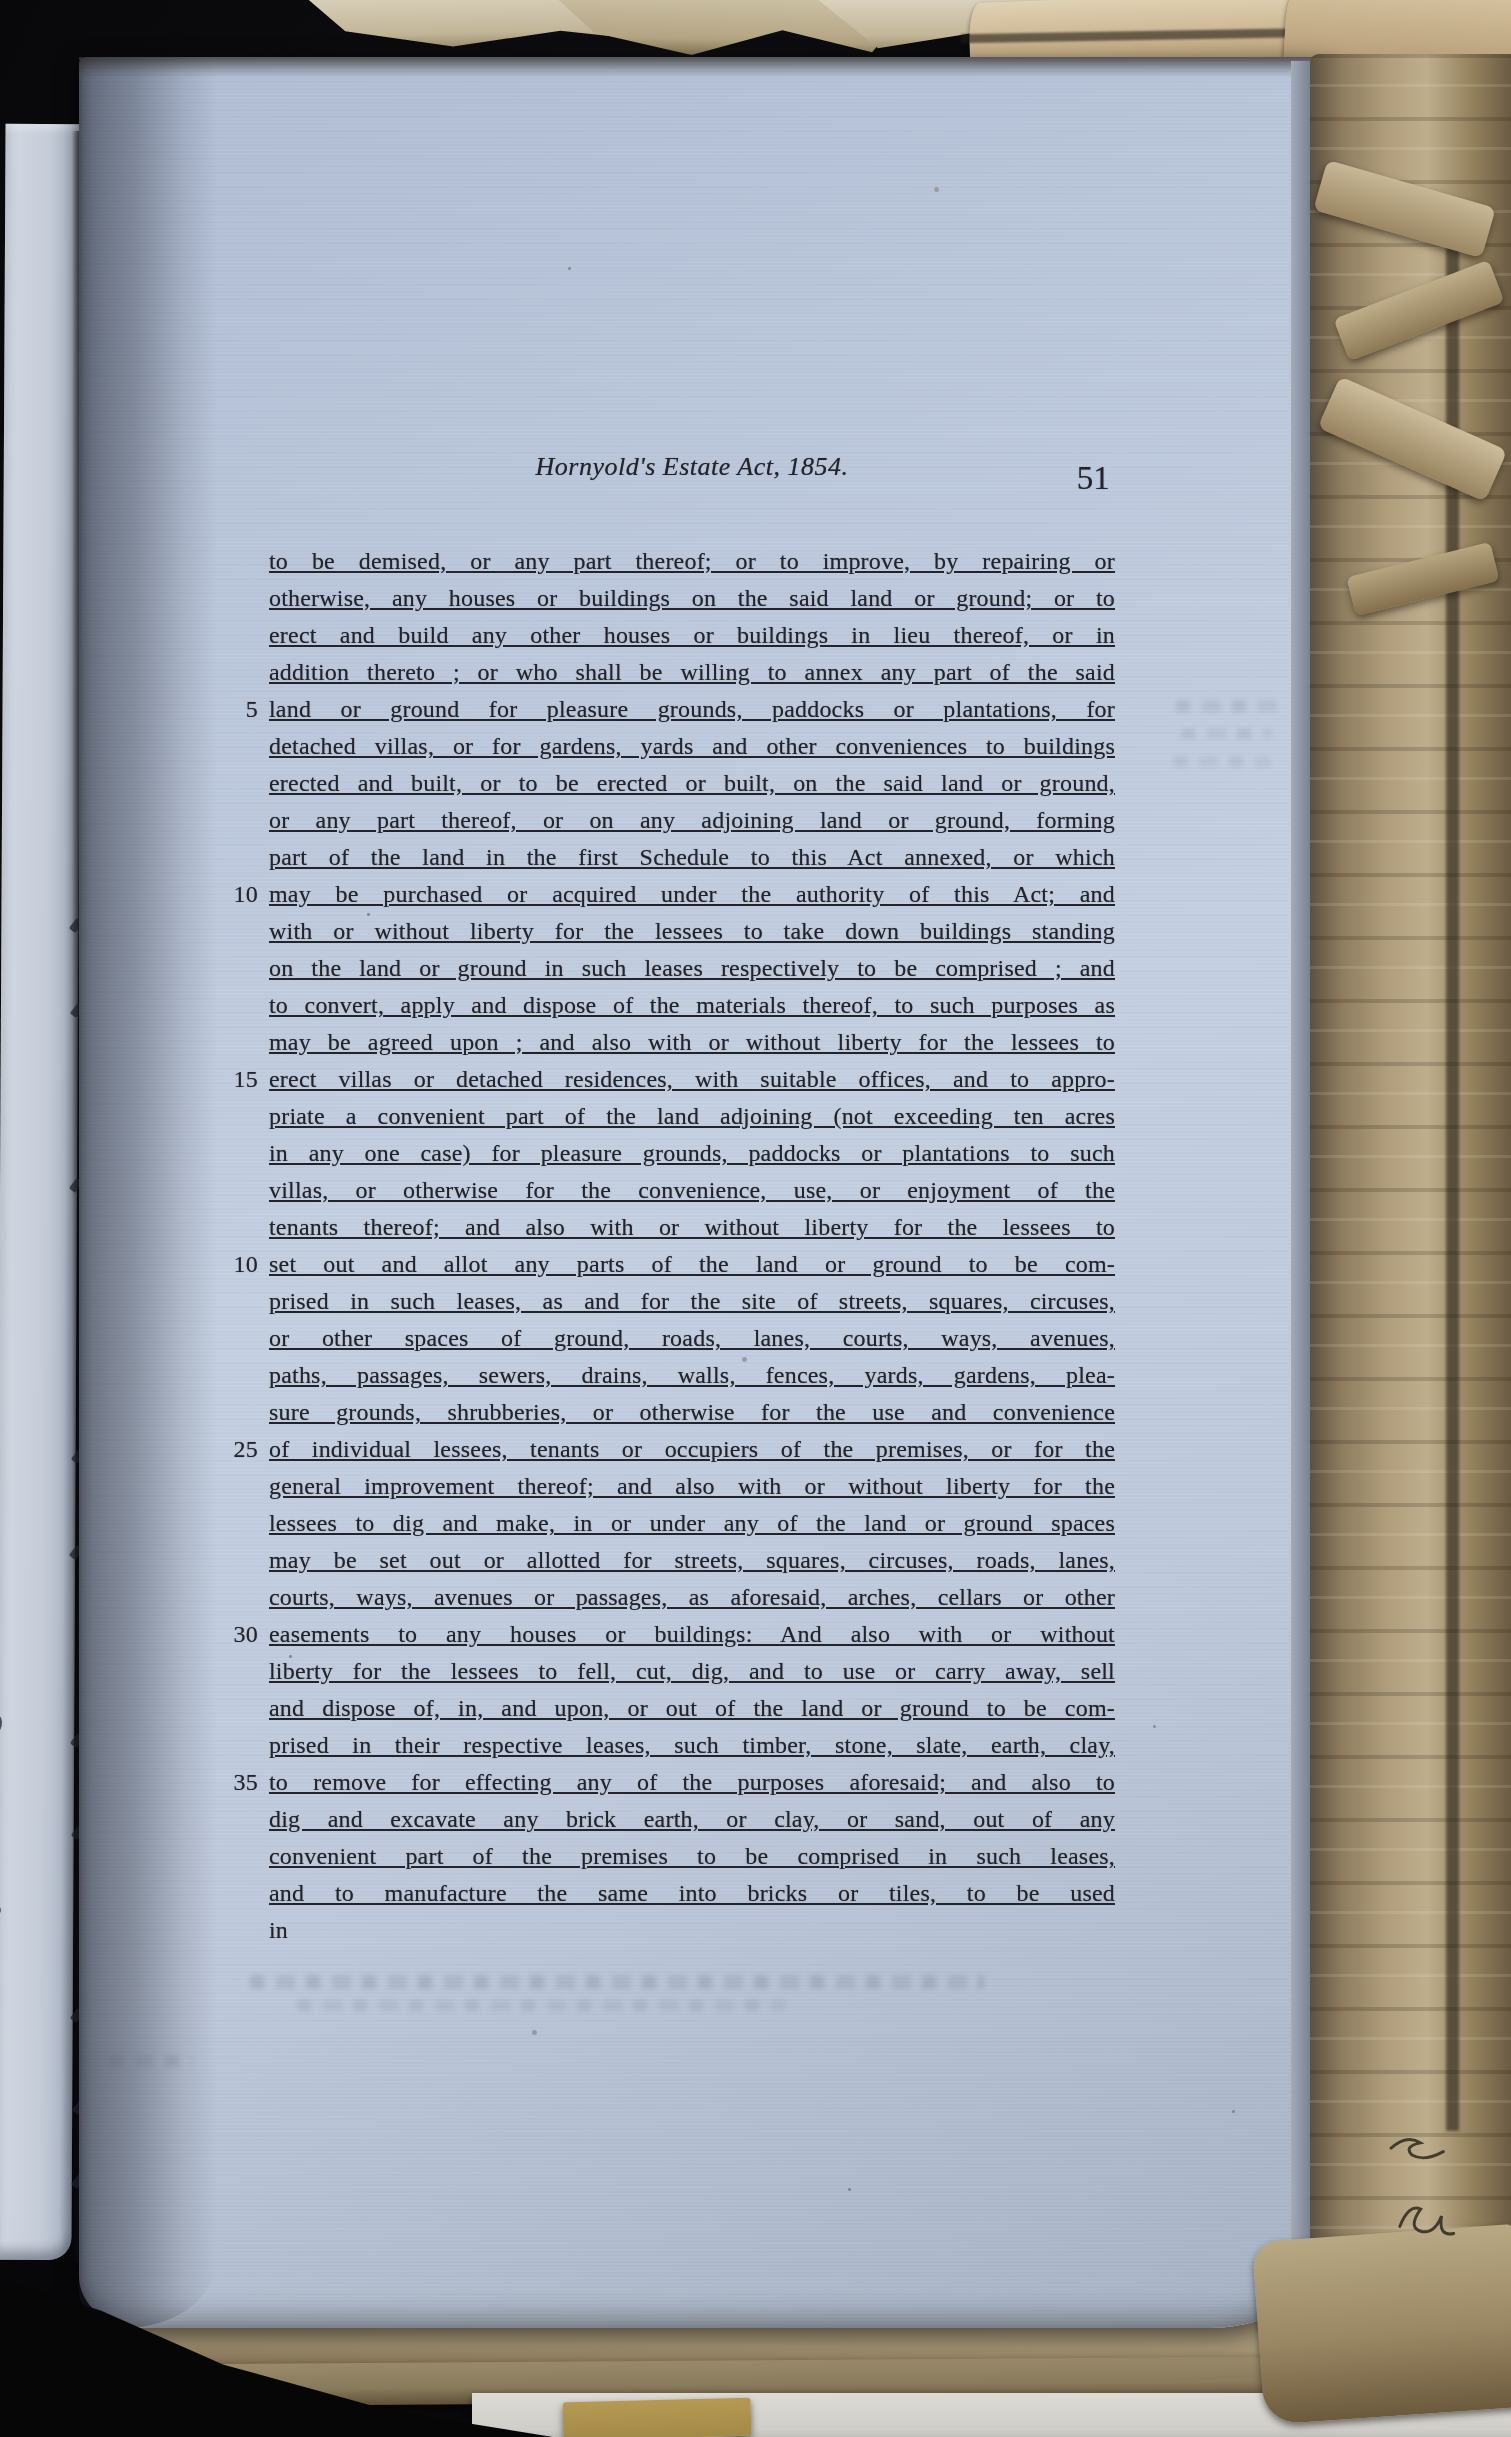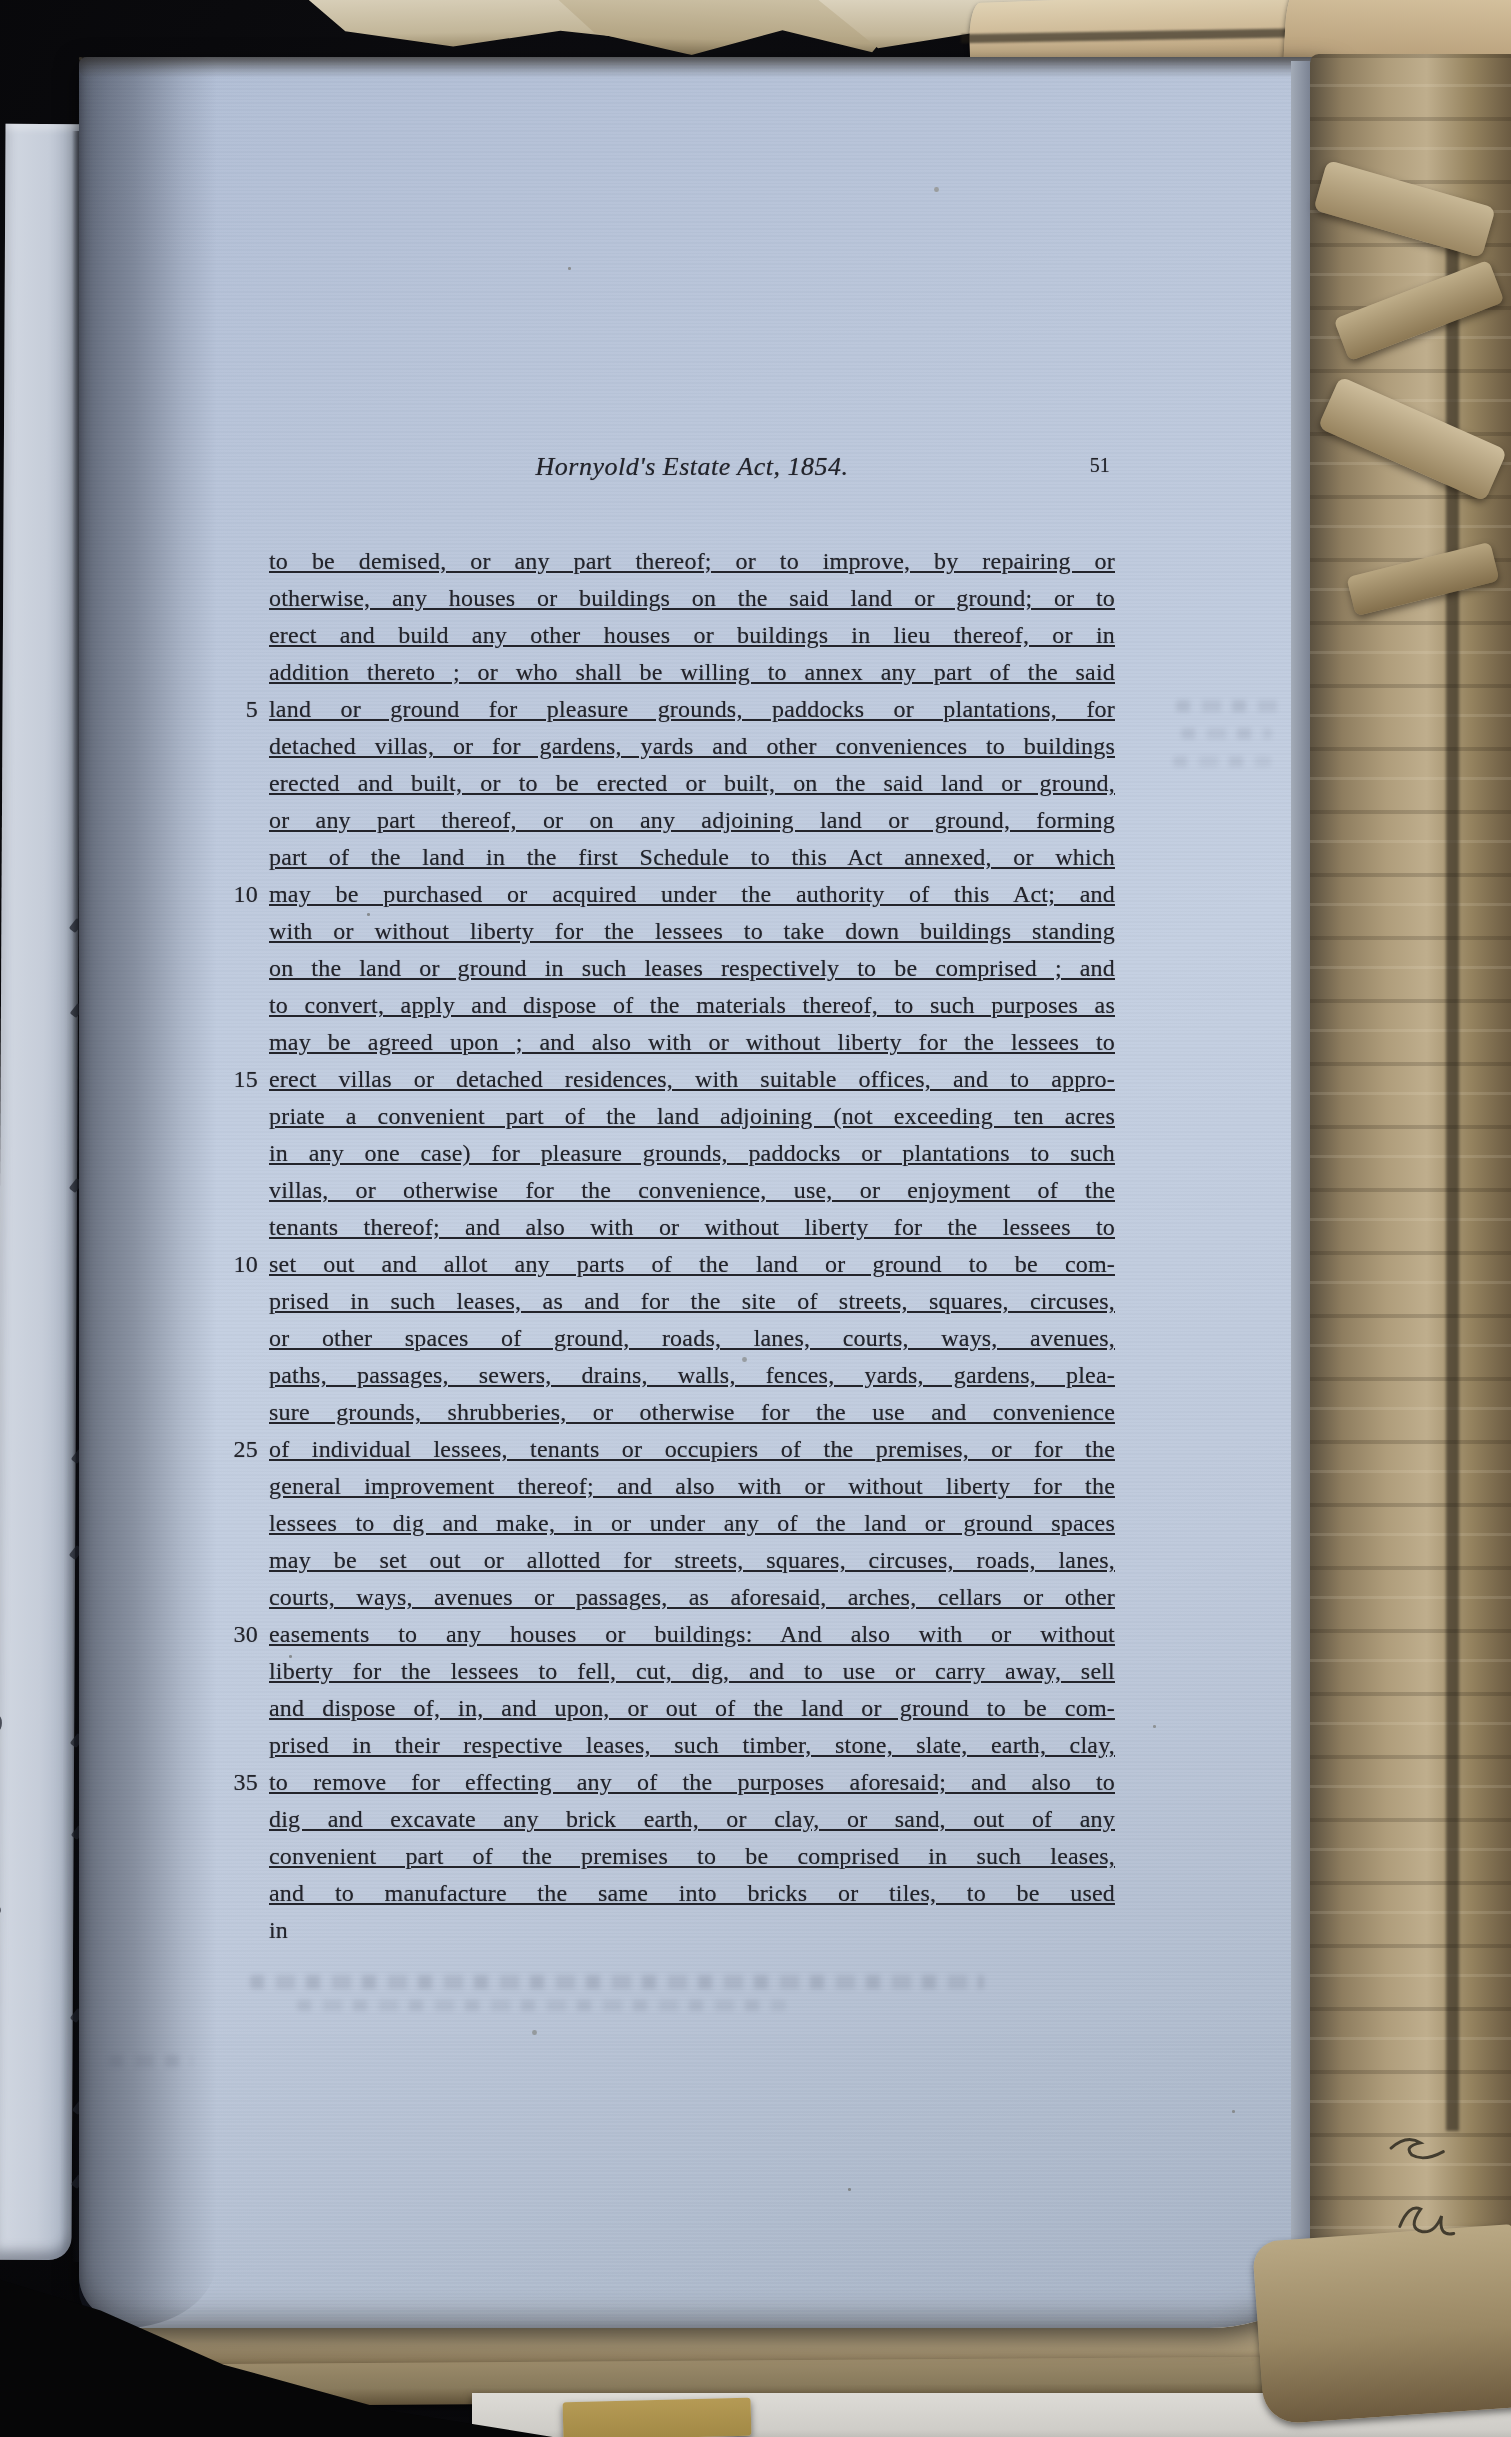--- a/index.html
+++ b/index.html
@@ -46,21 +46,21 @@
     content:"";position:absolute;left:0;right:0;top:0;height:21px;
     background:linear-gradient(180deg,rgba(52,46,36,.45),transparent);
     border-radius:inherit;pointer-events:none;
   }
   
   .head-row{position:absolute;left:190px;top:395px;width:846px;height:38px;color:#23242b;}
   .head-title{
     display:block;text-align:center;font-style:italic;font-size:26px;letter-spacing:0.5px;
     text-shadow:0 0 0.9px rgba(28,29,36,.55);
   }
-  .head-num{position:absolute;right:5.2px;top:2px;font-size:20px;text-shadow:0 0 0.9px rgba(28,29,36,.55);}
+  .head-num{position:absolute;right:5.2px;top:8px;font-size:33px;text-shadow:0 0 0.9px rgba(28,29,36,.55);}
   
   .text-block{
     position:absolute;left:190px;top:486px;width:846px;color:#23242b;
     font-size:24px;line-height:37px;letter-spacing:0.2px;
     text-shadow:0 0 0.9px rgba(28,29,36,.5);
   }
   .line{position:relative;height:37px;}
   .lt{display:block;text-align:justify;text-align-last:justify;-moz-text-align-last:justify;white-space:normal;text-decoration:underline;}
   .lno{position:absolute;left:-56px;width:45px;text-align:right;}
   .catchword-row{height:37px;text-align:left;padding-right:8.7px;}

